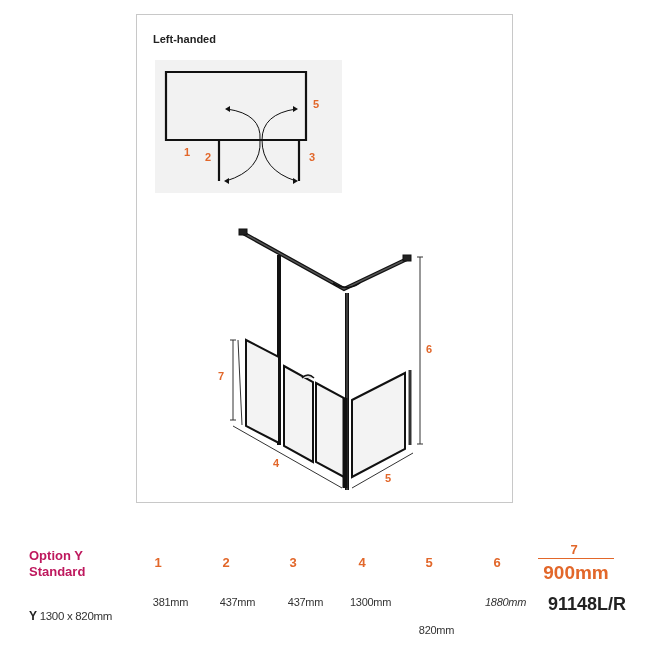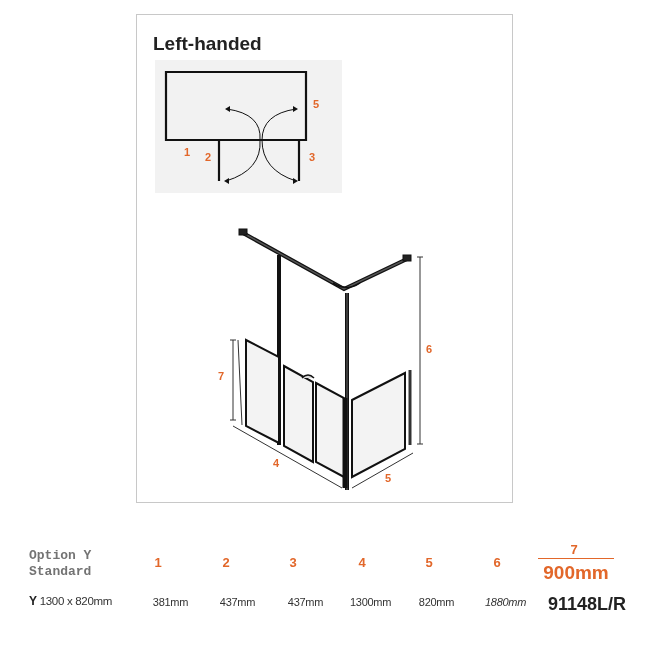--- a/index.html
+++ b/index.html
@@ -1,26 +1,26 @@
 <!DOCTYPE html>
 <html><head>
   <meta charset="utf-8">
   <style>
     html, body { margin: 0; padding: 0; background: #ffffff; }
     body { width: 650px; height: 650px; position: relative; overflow: hidden;
            font-family: "Liberation Sans", sans-serif; color: #222; }
     .frame { position: absolute; left: 136px; top: 14px; width: 377px; height: 489px;
              border: 1px solid #c8c8c8; box-sizing: border-box; background: #fff; }
-    .frame-title { position: absolute; left: 153px; top: 33px; font-size: 19px; font-weight: bold; color: #222; }
+    .frame-title { position: absolute; left: 153px; top: 33px; font-size: 11px; font-weight: bold; color: #222; }
     .plan { position: absolute; left: 155px; top: 60px; width: 187px; height: 133px; background: #f2f2f2; }
     svg { position: absolute; left: 0; top: 0; }
     .hdr { font-weight: bold; color: #e2672a; font-size: 13px; text-align: center; position: absolute; }
     .val { position: absolute; font-size: 11px; color: #333; text-align: right; letter-spacing: -0.3px; }
-    .opt { position: absolute; left: 29px; top: 548px; font-weight: bold; color: #737373; font-size: 13px; line-height: 16px; font-family: Liberation Mono, monospace; }
-    .rowlabel { position: absolute; left: 29px; top: 594px; font-size: 11.5px; color: #333; letter-spacing: -0.3px; }
+    .opt { position: absolute; left: 29px; top: 548px; font-weight: bold; color: #be185d; font-size: 13px; line-height: 16px; }
+    .rowlabel { position: absolute; left: 29px; top: 609px; font-size: 11.5px; color: #333; letter-spacing: -0.3px; }
     .rowlabel b { color: #222; font-size: 12px; }
     .sep { position: absolute; left: 538px; top: 558px; width: 76px; height: 1px; background: #e2672a; }
     .code { position: absolute; left: 548px; top: 594px; font-weight: bold; font-size: 18px; color: #222; }
     .dimlbl { position: absolute; font-weight: bold; font-size: 11px; color: #e2672a; }
   </style>
 </head>
 <body>
 
 <div class="frame"></div>
 <div class="frame-title">Left-handed</div>
@@ -97,15 +97,15 @@
 <div class="hdr" style="left:536px;top:562px;width:80px;font-size:19px;">900mm</div>
 
 <div class="rowlabel">
   <b>Y</b>
   <span>1300 x 820mm</span>
 </div>
 <div class="val" style="left:138px;top:596px;width:50px;">381mm</div>
 <div class="val" style="left:205px;top:596px;width:50px;">437mm</div>
 <div class="val" style="left:273px;top:596px;width:50px;">437mm</div>
 <div class="val" style="left:335px;top:596px;width:56px;">1300mm</div>
-<div class="val" style="left:404px;top:596px;width:50px;">820mm</div>
+<div class="val" style="left:404px;top:624px;width:50px;">820mm</div>
 <div class="val" style="left:470px;top:596px;width:56px;font-style:italic;">1880mm</div>
 <div class="code">91148L/R</div>
 
 </body></html>

